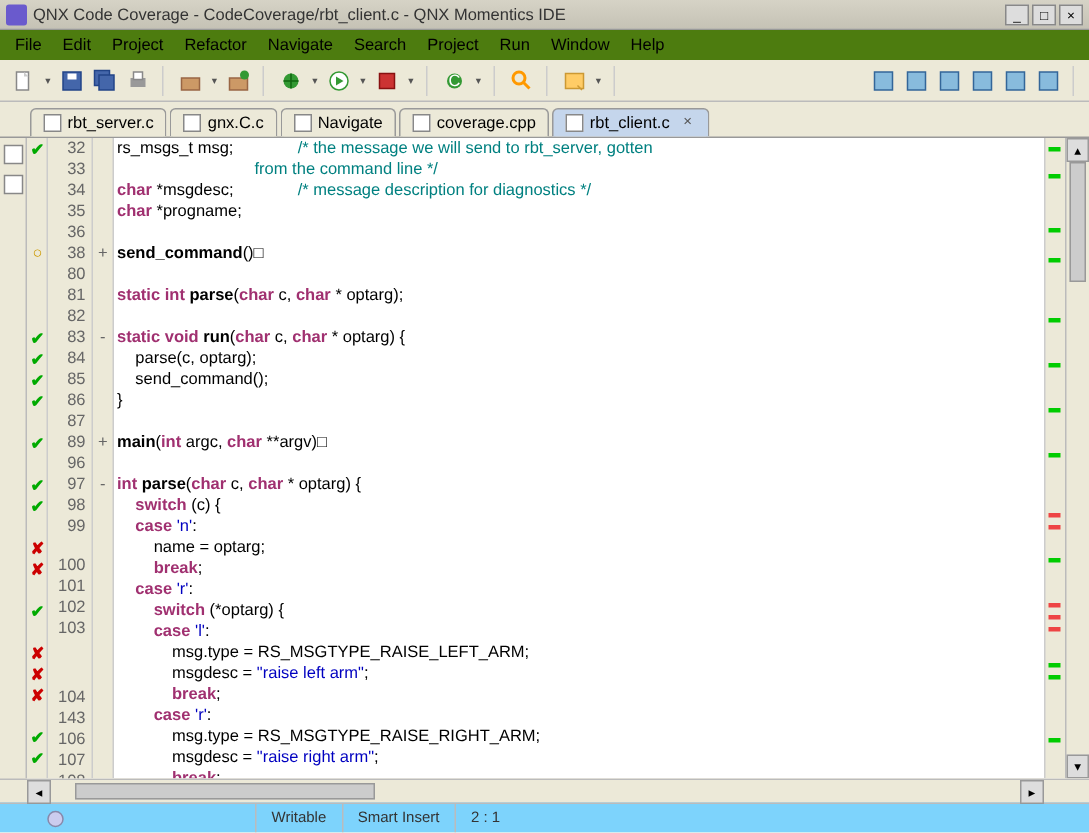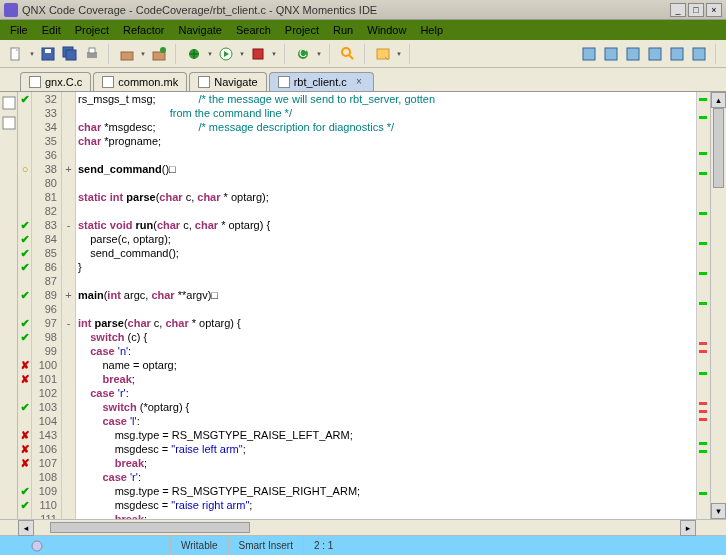--- a/index.html
+++ b/index.html
@@ -199,29 +199,33 @@
         <svg class="svg16" viewBox="0 0 16 16">
           <rect x="2" y="2" width="12" height="12" fill="#8bd" stroke="#369"></rect>
         </svg>
       </div>
   </div>
 </div>
 
 <div class="tabbar" id="tabbar">
     <div class="tab">
       <div class="tab-icon"></div>
-      <span>gnx.C.c</span>
+      <span>rbt_server.c</span>
     </div>
     <div class="tab">
       <div class="tab-icon"></div>
-      <span>common.mk</span>
+      <span>gnx.C.c</span>
     </div>
     <div class="tab">
       <div class="tab-icon"></div>
       <span>Navigate</span>
+    </div>
+    <div class="tab">
+      <div class="tab-icon"></div>
+      <span>coverage.cpp</span>
     </div>
     <div class="tab active">
       <div class="tab-icon"></div>
       <span>rbt_client.c</span>
       <div class="tab-close">×</div>
     </div>
   </div>
 
 <div class="workspace">
   <div class="left-gutter-outer">
@@ -314,25 +318,25 @@
         <div class="code-line" style="justify-content: flex-end;">83</div>
         <div class="code-line" style="justify-content: flex-end;">84</div>
         <div class="code-line" style="justify-content: flex-end;">85</div>
         <div class="code-line" style="justify-content: flex-end;">86</div>
         <div class="code-line" style="justify-content: flex-end;">87</div>
         <div class="code-line" style="justify-content: flex-end;">89</div>
         <div class="code-line" style="justify-content: flex-end;">96</div>
         <div class="code-line" style="justify-content: flex-end;">97</div>
         <div class="code-line" style="justify-content: flex-end;">98</div>
         <div class="code-line" style="justify-content: flex-end;">99</div>
-        <div class="code-line" style="justify-content: flex-end;">100</div>
+        <div class="code-line" style="justify-content: flex-end; margin-top: 12px;">100</div>
         <div class="code-line" style="justify-content: flex-end;">101</div>
         <div class="code-line" style="justify-content: flex-end;">102</div>
         <div class="code-line" style="justify-content: flex-end;">103</div>
-        <div class="code-line" style="justify-content: flex-end;">104</div>
+        <div class="code-line" style="justify-content: flex-end; margin-top: 32px;">104</div>
         <div class="code-line" style="justify-content: flex-end;">143</div>
         <div class="code-line" style="justify-content: flex-end;">106</div>
         <div class="code-line" style="justify-content: flex-end;">107</div>
         <div class="code-line" style="justify-content: flex-end;">108</div>
         <div class="code-line" style="justify-content: flex-end;">109</div>
         <div class="code-line" style="justify-content: flex-end;">110</div>
         <div class="code-line" style="justify-content: flex-end;">111</div>
       </div>
     <div class="fold-col" id="fold-col">
         <div class="code-line" style="justify-content: center;"></div>

